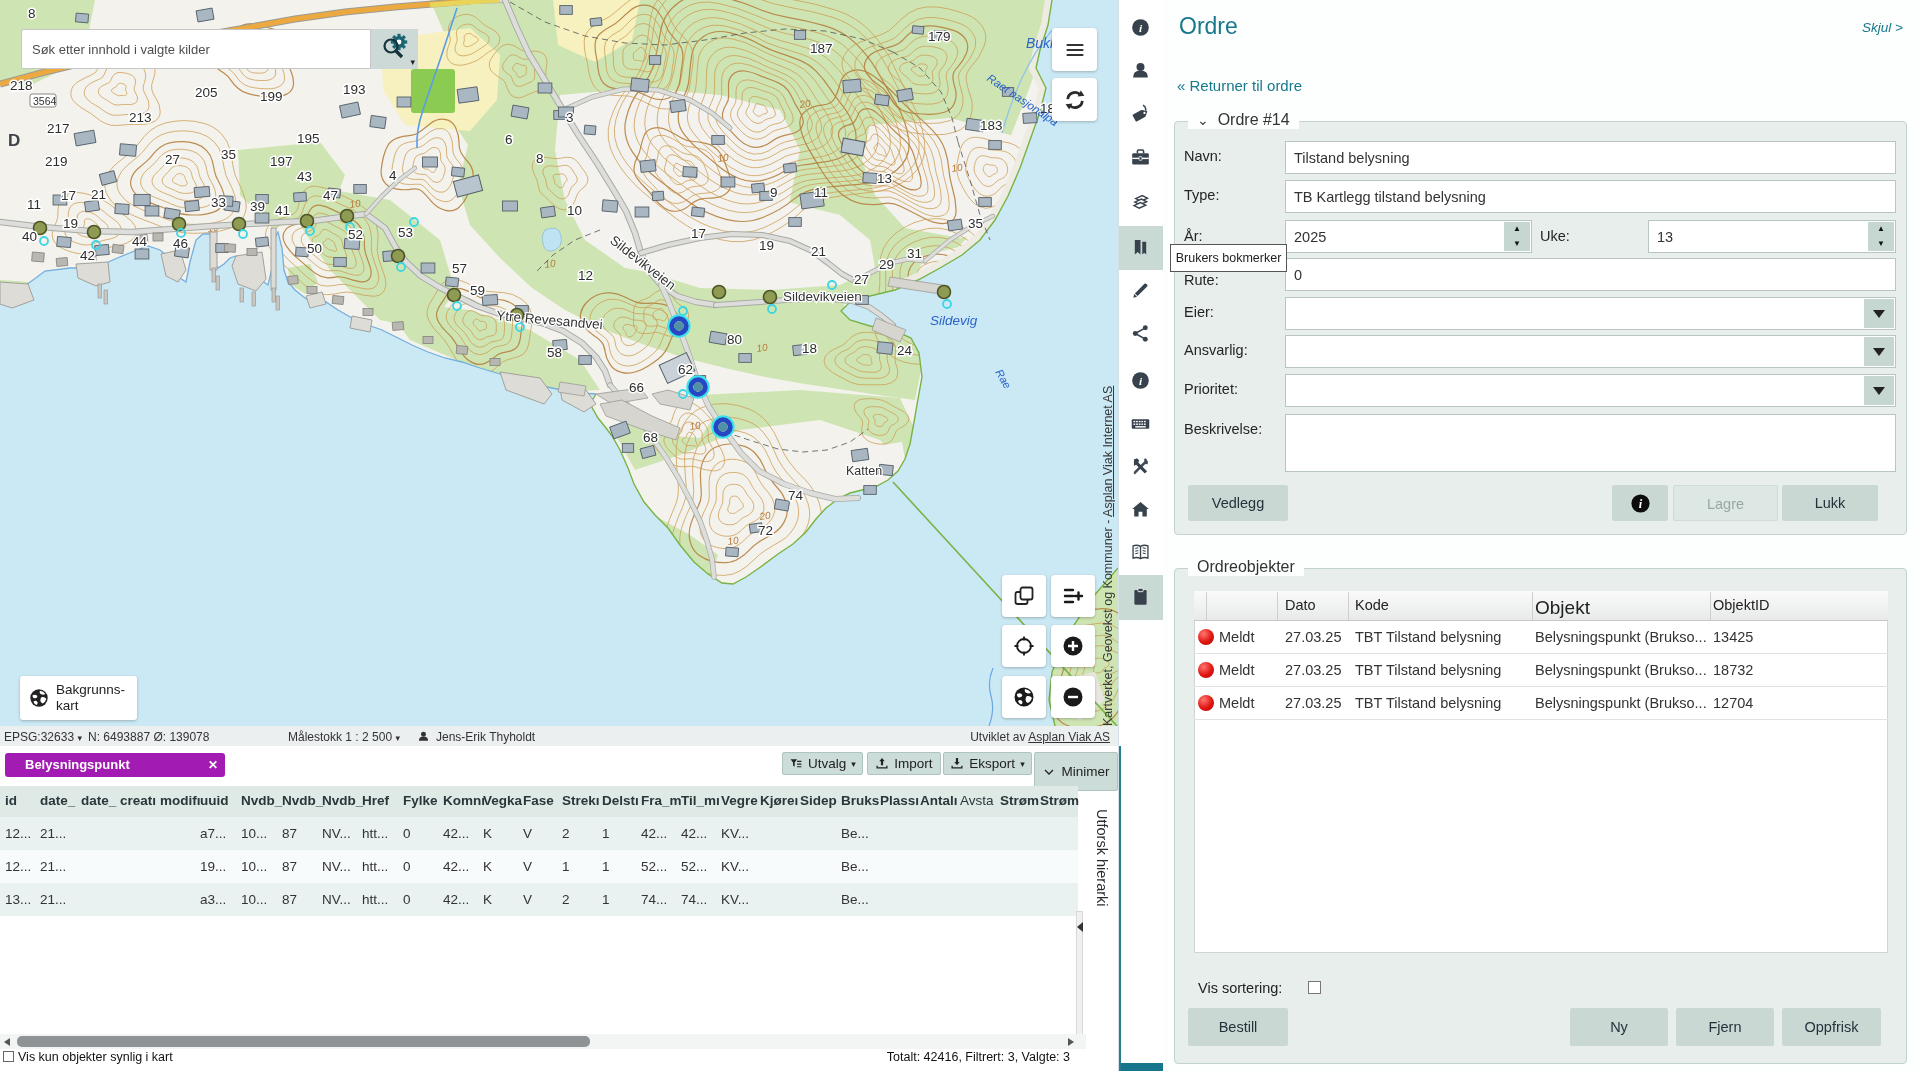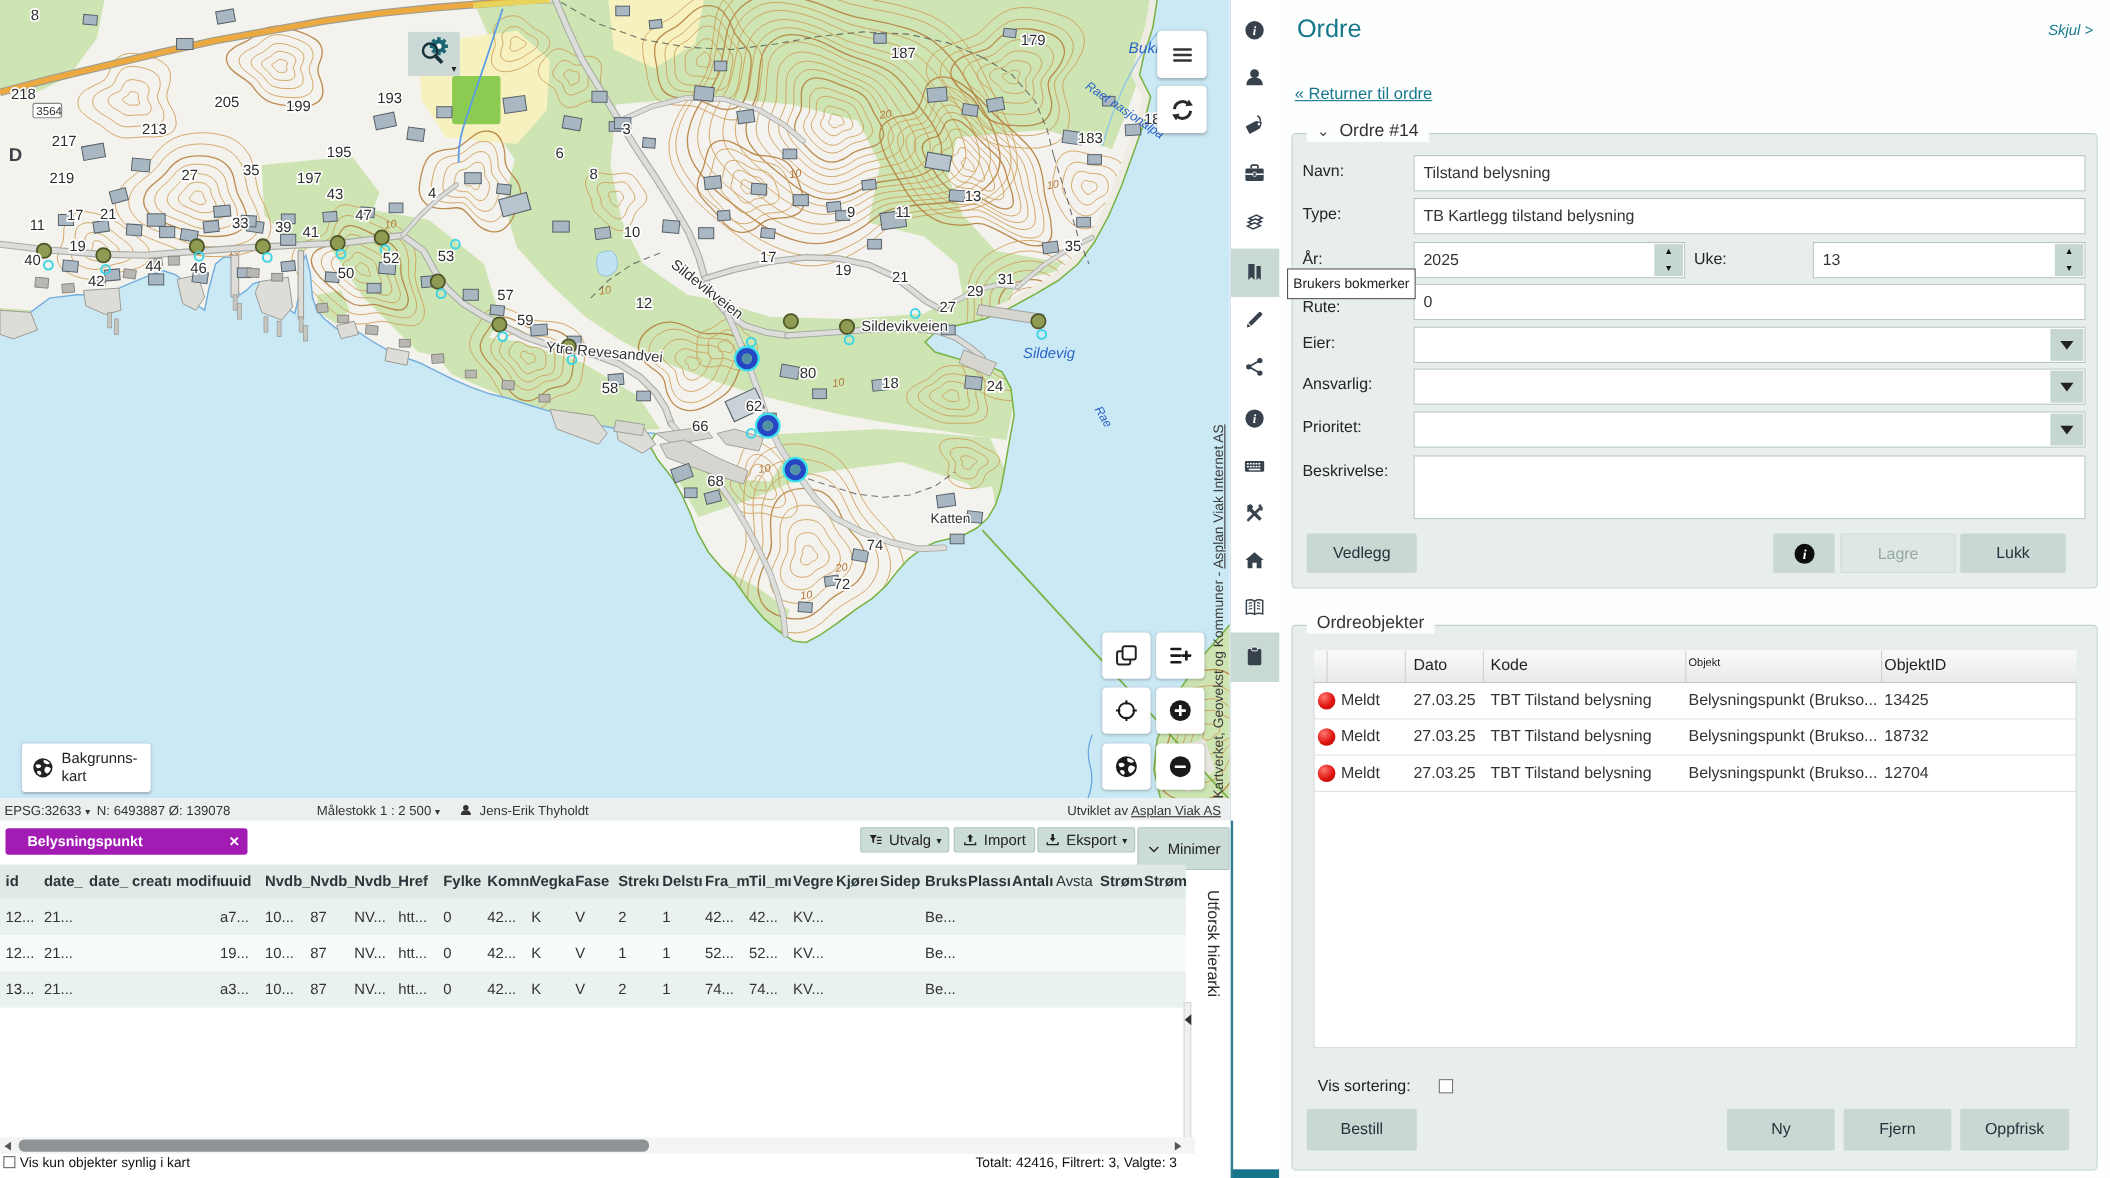--- a/index.html
+++ b/index.html
@@ -476,20 +476,21 @@
 <text x="8" y="146" font-size="17" font-weight="bold" fill="#3c4246" font-family="Liberation Sans, sans-serif">D</text>
 <text x="783" y="301" font-size="13.5" fill="#333" stroke="#fff" stroke-width="2.5" paint-order="stroke" font-family="Liberation Sans, sans-serif">Sildevikveien</text>
 <text x="609" y="242" font-size="13.5" fill="#333" stroke="#fff" stroke-width="2.5" paint-order="stroke" transform="rotate(38 609 242)" font-family="Liberation Sans, sans-serif">Sildevikveien</text>
 <text x="496" y="320" font-size="13.5" fill="#333" stroke="#fff" stroke-width="2.5" paint-order="stroke" transform="rotate(5 496 320)" font-family="Liberation Sans, sans-serif">Ytre Revesandvei</text>
 <text x="846" y="475" font-size="12.5" fill="#333" stroke="#fff" stroke-width="2.5" paint-order="stroke" font-family="Liberation Sans, sans-serif">Katten</text>
 <text x="1026" y="48" font-size="14" font-style="italic" fill="#2b64c8" font-family="Liberation Sans, sans-serif">Bukk</text>
 <text x="930" y="325" font-size="13.5" font-style="italic" fill="#2b64c8" font-family="Liberation Sans, sans-serif">Sildevig</text>
 <text x="986" y="80" font-size="11.5" font-style="italic" fill="#2b64c8" transform="rotate(34 986 80)" font-family="Liberation Sans, sans-serif">Raet nasjonalpa</text>
 <text x="995" y="372" font-size="11" font-style="italic" fill="#2b64c8" transform="rotate(60 995 372)" font-family="Liberation Sans, sans-serif">Rae</text>
     </svg>
+<div class="abs" style="left:21px;top:29px;width:350px;height:40px;background:#fff;border:1px solid #c6c6c6;border-radius:2px 0 0 2px;display:flex;align-items:center;padding-left:10px;font-size:13px;color:#4e4e4e">Søk etter innhold i valgte kilder</div>
 <div class="abs" style="left:371px;top:29px;width:47px;height:40px;background:#ccd9d6;display:flex;align-items:center;justify-content:center">
       <svg width="32" height="32" viewBox="0 0 32 32">
 <g fill="#1c6573" transform="translate(20,9)">
           <circle r="6"></circle>
           <rect x="-1.6" y="-8.2" width="3.2" height="4" transform="rotate(0)"></rect>
           <rect x="-1.6" y="-8.2" width="3.2" height="4" transform="rotate(45)"></rect>
           <rect x="-1.6" y="-8.2" width="3.2" height="4" transform="rotate(90)"></rect>
           <rect x="-1.6" y="-8.2" width="3.2" height="4" transform="rotate(135)"></rect>
           <rect x="-1.6" y="-8.2" width="3.2" height="4" transform="rotate(180)"></rect>
           <rect x="-1.6" y="-8.2" width="3.2" height="4" transform="rotate(225)"></rect>
@@ -797,21 +798,21 @@
 <div style="position:absolute;left:11px;top:586px;width:21px;height:21px"><svg width="21" height="21" viewBox="0 0 24 24">
         <rect x="5" y="4.5" width="14" height="17" rx="1.5" fill="#37424d"></rect>
         <rect x="9" y="2.5" width="6" height="4" rx="1" fill="#37424d" stroke="#fff" stroke-width="1"></rect>
       </svg></div>
 <div class="abs" style="left:0;top:1063px;width:44px;height:8px;background:#17768c"></div>
 <div class="abs" style="left:0;top:746px;width:2px;height:325px;background:#2a7d8c"></div>
 </div>
 <div class="abs" style="left:1163px;top:0;width:755px;height:1071px;background:#fdfefe">
 <div class="abs" style="left:16px;top:13px;font-size:23px;color:#17788c;font-weight:400">Ordre</div>
 <div class="abs" style="left:699px;top:20px;font-size:13.5px;color:#17788c;font-style:italic">Skjul &gt;</div>
-<div class="abs" style="left:14px;top:77px;font-size:15px;color:#17788c;text-decoration:underline">« Returner til ordre</div>
+<div class="abs" style="left:14px;top:77px;font-size:15px;color:#17788c;">« Returner til ordre</div>
 <div class="abs" style="left:11px;top:121px;width:733px;height:414px;background:#e7eeec;border:1px solid #c3d4cf;border-radius:4px"></div>
 <div class="abs" style="left:25px;top:111px;background:#fdfefe;padding:0 9px;font-size:16px;color:#333"><span style="color:#444;font-size:14px">⌄</span>&nbsp; Ordre #14</div>
 <div class="abs lbl" style="left:21px;top:148px">Navn:</div>
     <div class="abs inp" style="left:122px;top:141px;width:611px;height:33px">Tilstand belysning</div>
 <div class="abs lbl" style="left:21px;top:187px">Type:</div>
     <div class="abs inp" style="left:122px;top:180px;width:611px;height:33px">TB Kartlegg tilstand belysning</div>
 <div class="abs lbl" style="left:21px;top:228px">År:</div>
 <div class="abs inp" style="left:122px;top:220px;width:247px;height:33px;position:absolute">2025<div style="position:absolute;right:1px;top:1px;bottom:1px;width:26px;background:#c6d6d1;display:flex;flex-direction:column;align-items:center;justify-content:space-around">
         <span style="font-size:8px;color:#111;line-height:8px">▲</span>
         <span style="font-size:8px;color:#111;line-height:8px">▼</span>
@@ -850,21 +851,21 @@
 <div class="abs" style="left:25px;top:558px;background:#fdfefe;padding:0 9px;font-size:16px;color:#333">Ordreobjekter</div>
 <div class="abs" style="left:31px;top:591px;width:694px;height:362px;background:#fff;border:1px solid #cdd6d3"></div>
 <div class="abs" style="left:31px;top:591px;width:694px;height:30px;background:linear-gradient(#fafafa,#e8eaea);border-bottom:1px solid #c8c8c8"></div>
 <div class="abs" style="left:43px;top:592px;width:1px;height:28px;background:#cfcfcf"></div>
 <div class="abs" style="left:114px;top:592px;width:1px;height:28px;background:#cfcfcf"></div>
 <div class="abs" style="left:185px;top:592px;width:1px;height:28px;background:#cfcfcf"></div>
 <div class="abs" style="left:369px;top:592px;width:1px;height:28px;background:#cfcfcf"></div>
 <div class="abs" style="left:547px;top:592px;width:1px;height:28px;background:#cfcfcf"></div>
 <div class="abs" style="left:122px;top:597px;font-size:14.5px;color:#222">Dato</div>
 <div class="abs" style="left:192px;top:597px;font-size:14.5px;color:#222">Kode</div>
-<div class="abs" style="left:372px;top:597px;font-size:10px;color:#222">Objekt</div>
+<div class="abs" style="left:372px;top:597px;font-size:19px;color:#222">Objekt</div>
 <div class="abs" style="left:550px;top:597px;font-size:14.5px;color:#222">ObjektID</div>
 <div class="abs" style="left:31px;top:621px;width:694px;height:33px;border-bottom:1px solid #e2e2e2"></div>
 <div class="abs" style="left:35px;top:629px;width:16px;height:16px;border-radius:50%;background:radial-gradient(circle at 35% 30%,#ff7770,#e01510 55%,#a80b08)"></div>
 <div class="abs" style="left:56px;top:629px;font-size:14.5px;color:#333">Meldt</div>
 <div class="abs" style="left:122px;top:629px;font-size:14.5px;color:#333">27.03.25</div>
 <div class="abs" style="left:192px;top:629px;font-size:14.5px;color:#333">TBT Tilstand belysning</div>
 <div class="abs" style="left:372px;top:629px;font-size:14.5px;color:#333">Belysningspunkt (Brukso...</div>
 <div class="abs" style="left:550px;top:629px;font-size:14.5px;color:#333">13425</div>
 <div class="abs" style="left:31px;top:654px;width:694px;height:33px;border-bottom:1px solid #e2e2e2"></div>
 <div class="abs" style="left:35px;top:662px;width:16px;height:16px;border-radius:50%;background:radial-gradient(circle at 35% 30%,#ff7770,#e01510 55%,#a80b08)"></div>

